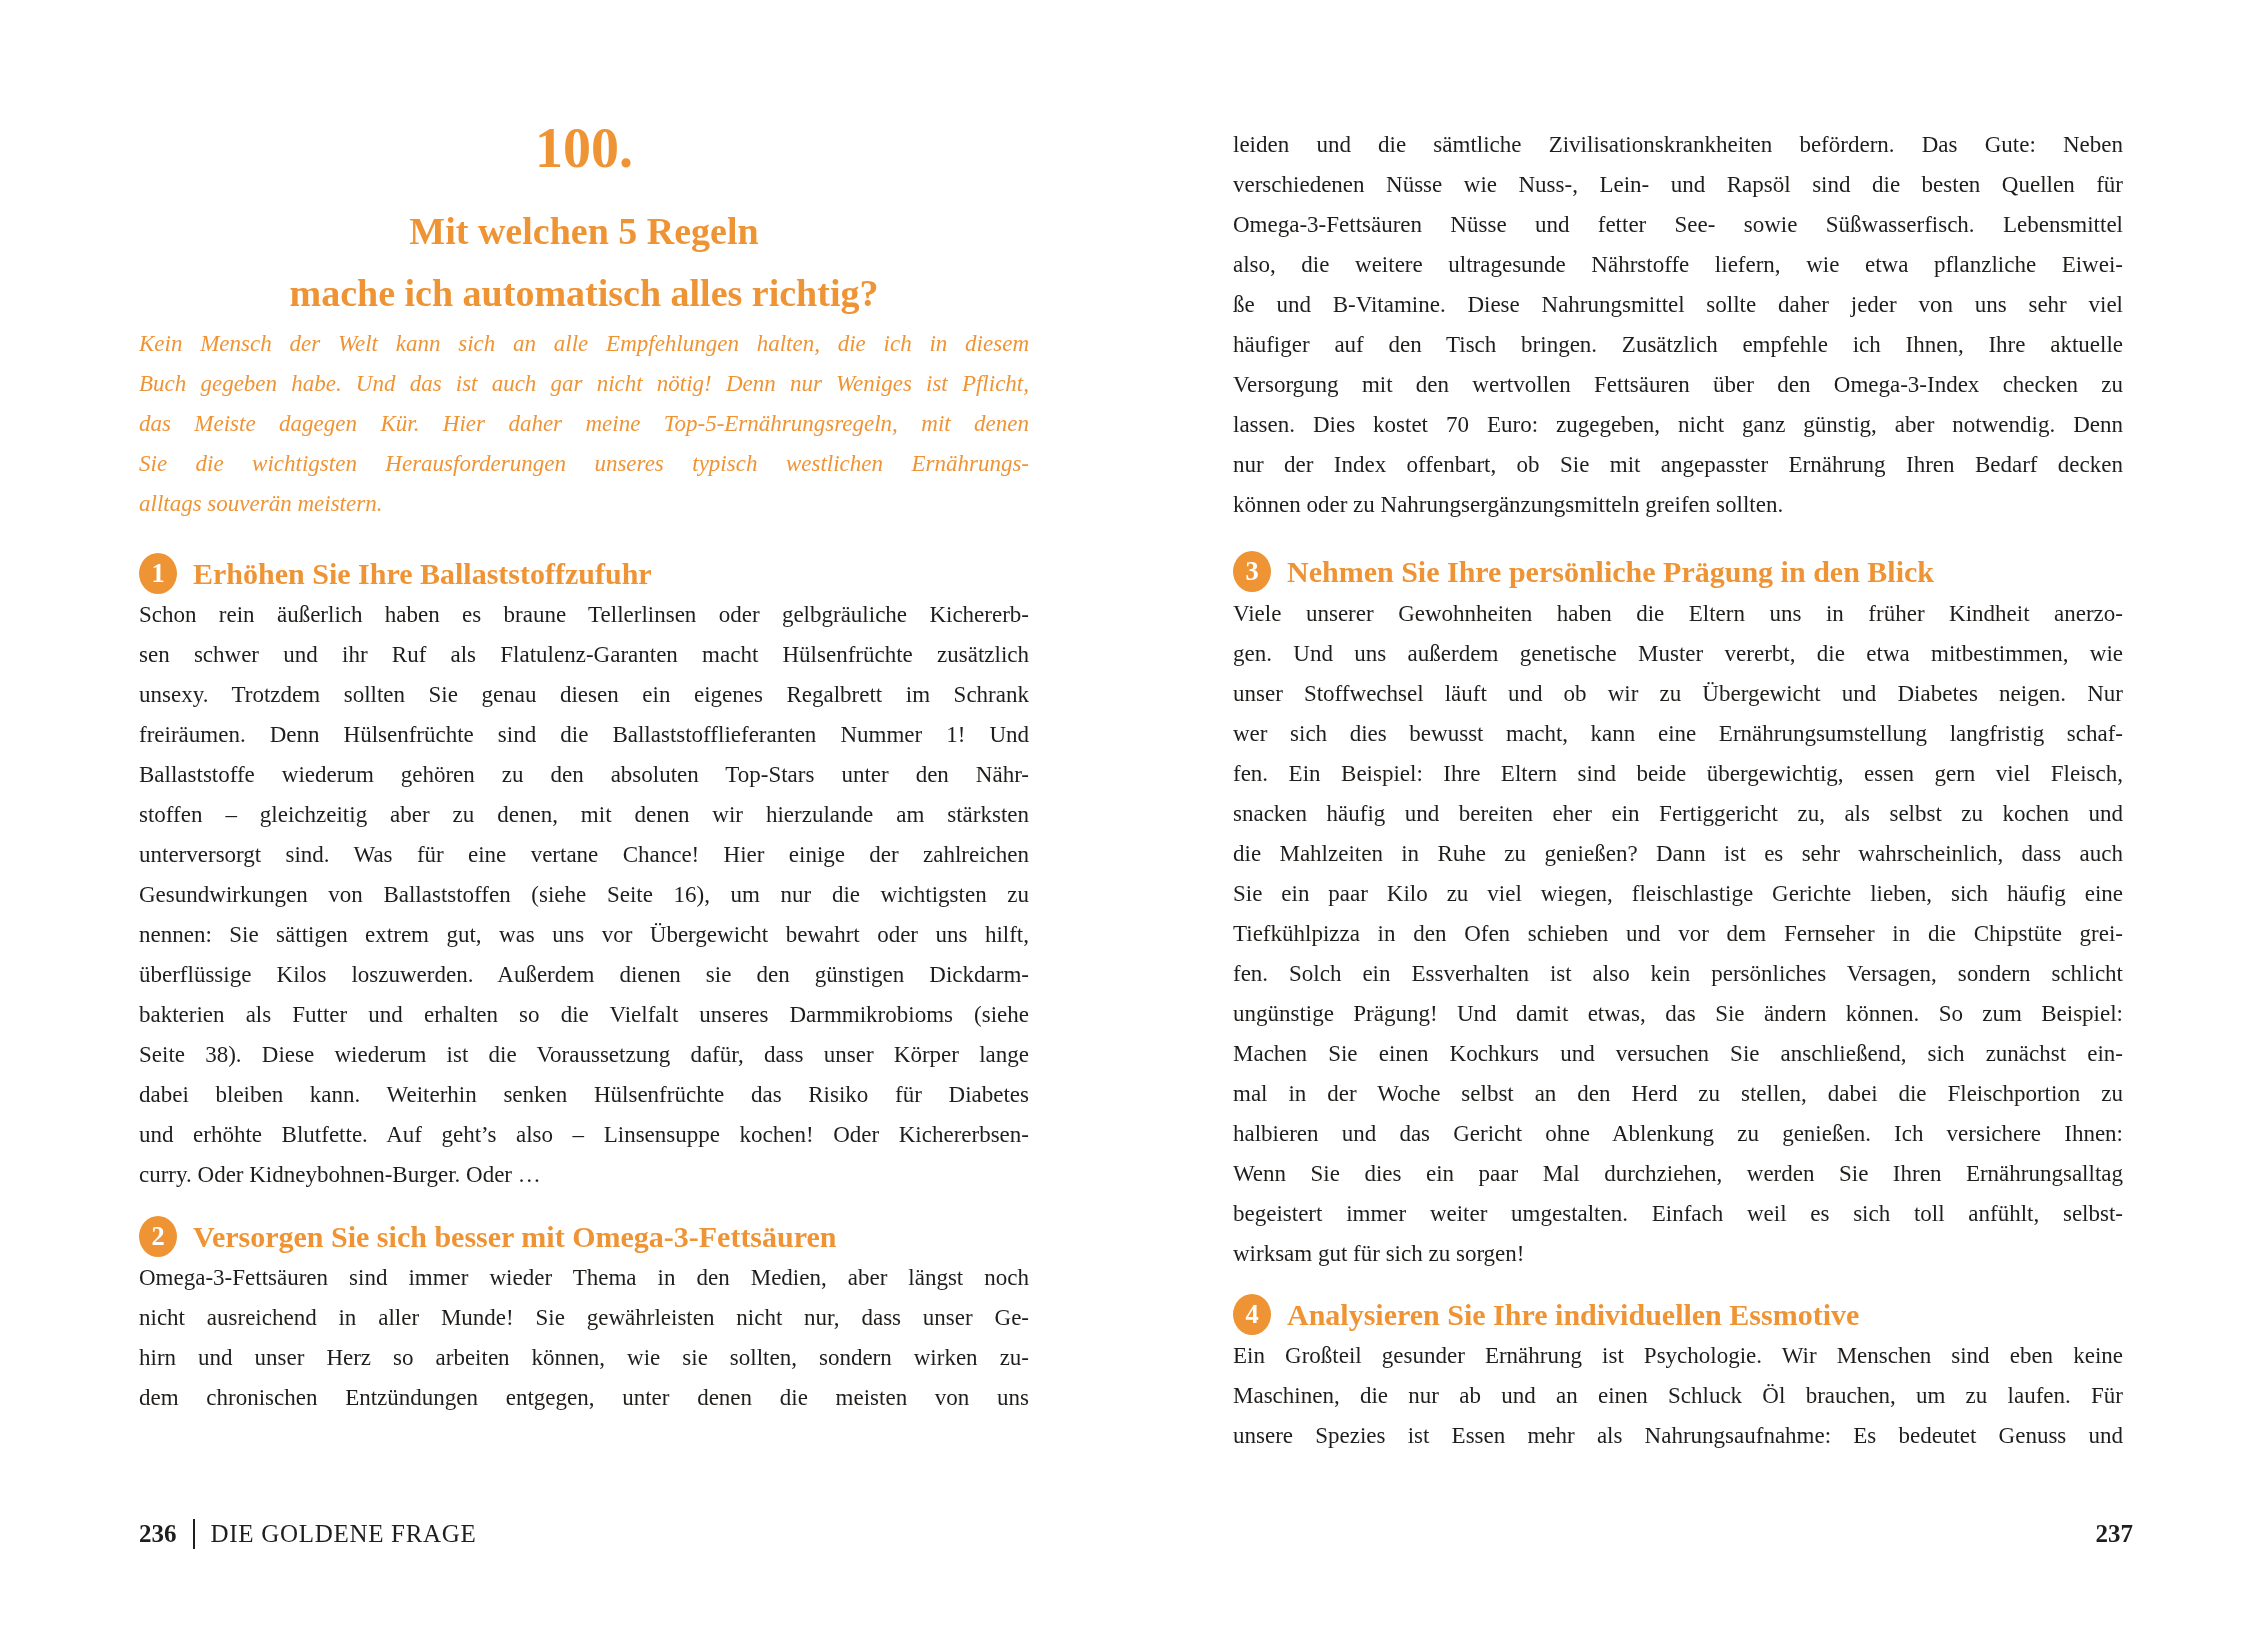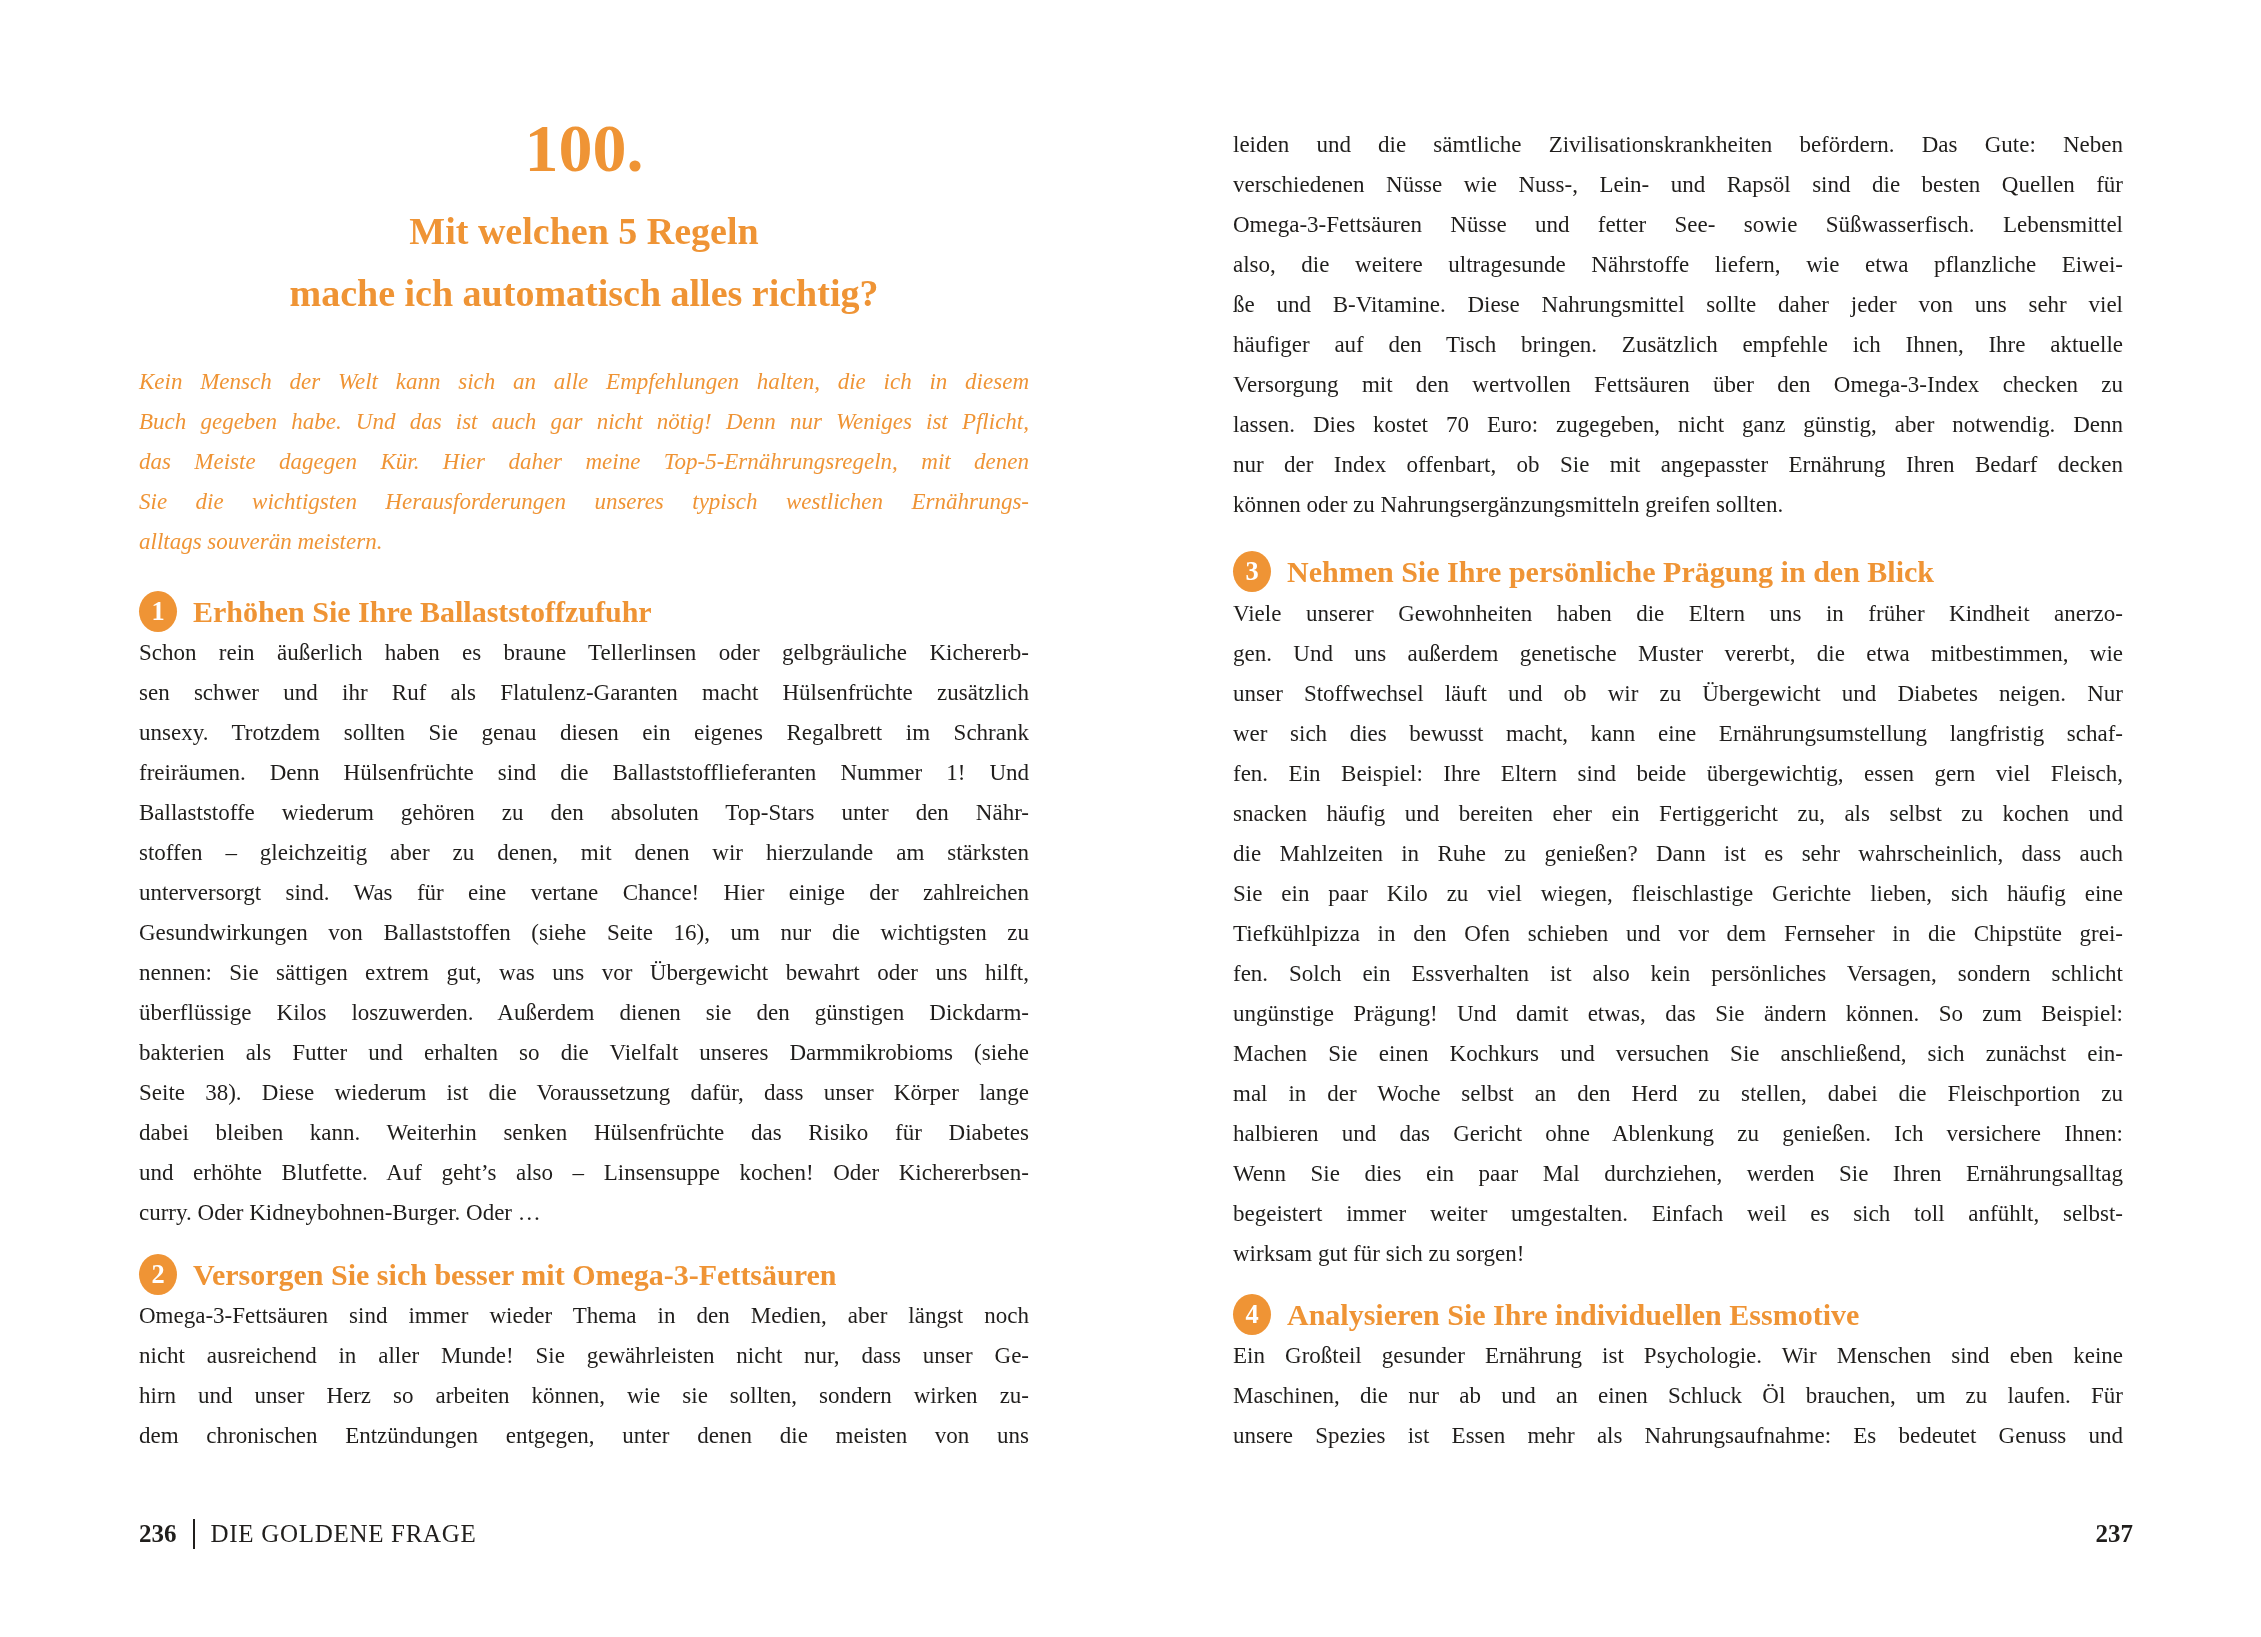--- a/index.html
+++ b/index.html
@@ -6,27 +6,27 @@
   html,body{margin:0;padding:0;background:#ffffff;}
   body{width:2261px;height:1637px;font-family:"Liberation Serif","DejaVu Serif",serif;color:var(--ink);}
   .spread{position:relative;width:2261px;height:1637px;background:#ffffff;overflow:hidden;}
   .page{position:absolute;top:0;width:1130px;height:1637px;background:#ffffff;}
   .page.left{left:0;}
   .page.right{left:1131px;}
   .col{position:absolute;top:0;width:890px;}
   .page.left .col{left:139px;}
   .page.right .col{left:102px;}
 
-  .chapter-number{margin:111px 0 0;font-size:68px;line-height:74px;font-weight:700;color:var(--accent);text-align:center;}
+  .chapter-number{margin:111px 0 0;font-size:56px;line-height:74px;font-weight:700;color:var(--accent);text-align:center;}
   .chapter-title{margin:14.5px 0 0;font-size:38px;line-height:62px;font-weight:700;color:var(--accent);text-align:center;}
   .tline{display:block;}
 
   .line{font-size:23px;line-height:40px;text-align:justify;text-align-last:justify;color:var(--ink);}
   .line.end{text-align:right;text-align-last:left;}
-  .intro{margin-top:38px;}
+  .intro{}
   .intro .line{font-style:italic;color:var(--accent);line-height:40px;}
 
   .section.s1{margin-top:29px;}
   .section.s2{margin-top:21px;}
   .section.s3{margin-top:26.4px;}
   .section.s4{margin-top:20px;}
   .cont{margin-top:125px;}
 
   .shead{display:flex;align-items:center;gap:16px;height:41px;margin-bottom:1.3px;}
   .badge{flex:0 0 auto;width:38px;height:41px;border-radius:50%;background:var(--accent);color:#ffffff;

